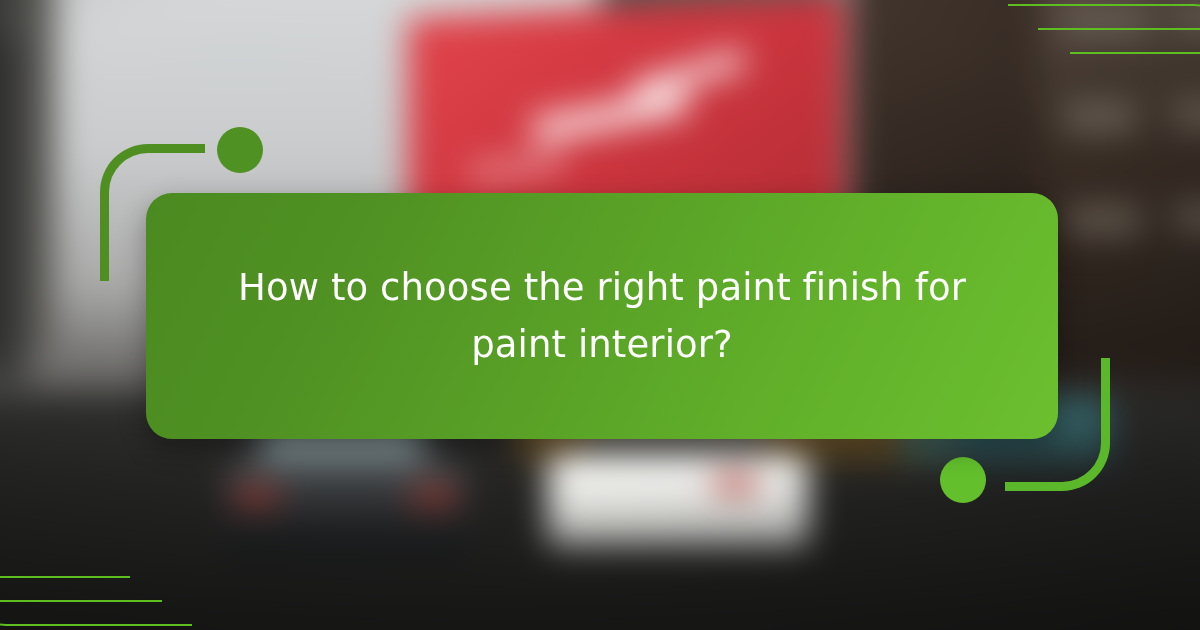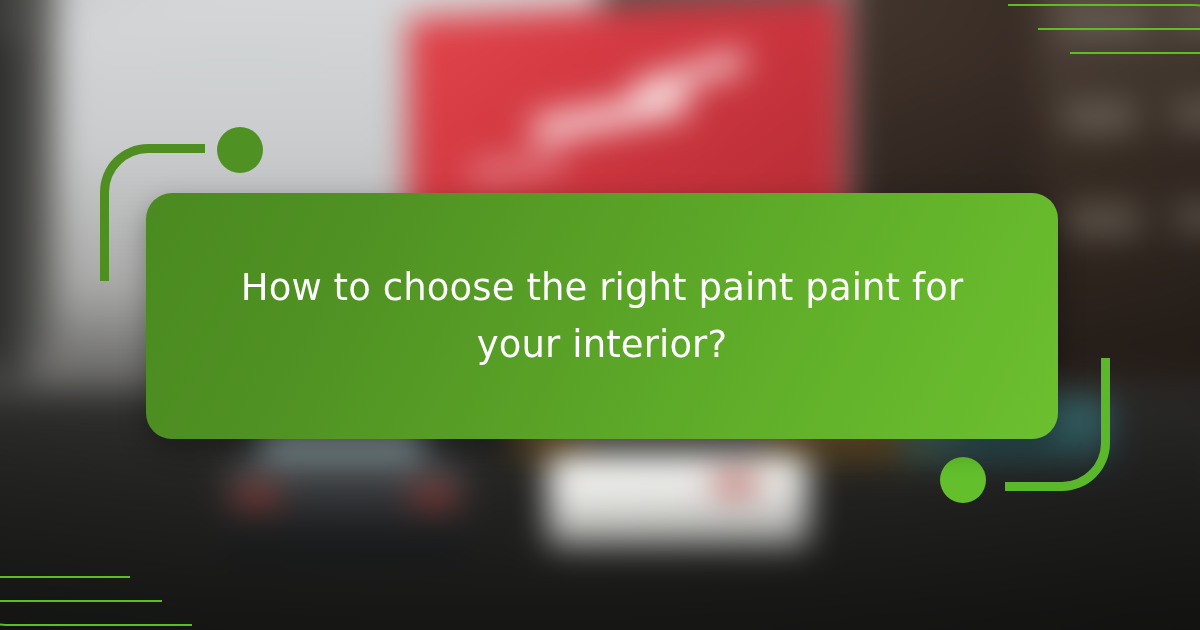--- a/index.html
+++ b/index.html
@@ -276,16 +276,16 @@
     <div class="ln l3"></div>
   </div>
 
   <div class="bracket bracket-tl"></div>
   <div class="bracket bracket-br"></div>
 
   <div class="dot dot-tl"></div>
   <div class="dot dot-br"></div>
 
   <div class="card">
-    <h1 class="card-title">How to choose the right paint paint for your interior?</h1>
+    <h1 class="card-title">How to choose the right paint finish for paint interior?</h1>
   </div>
 
 </div>
 
 </body></html>

